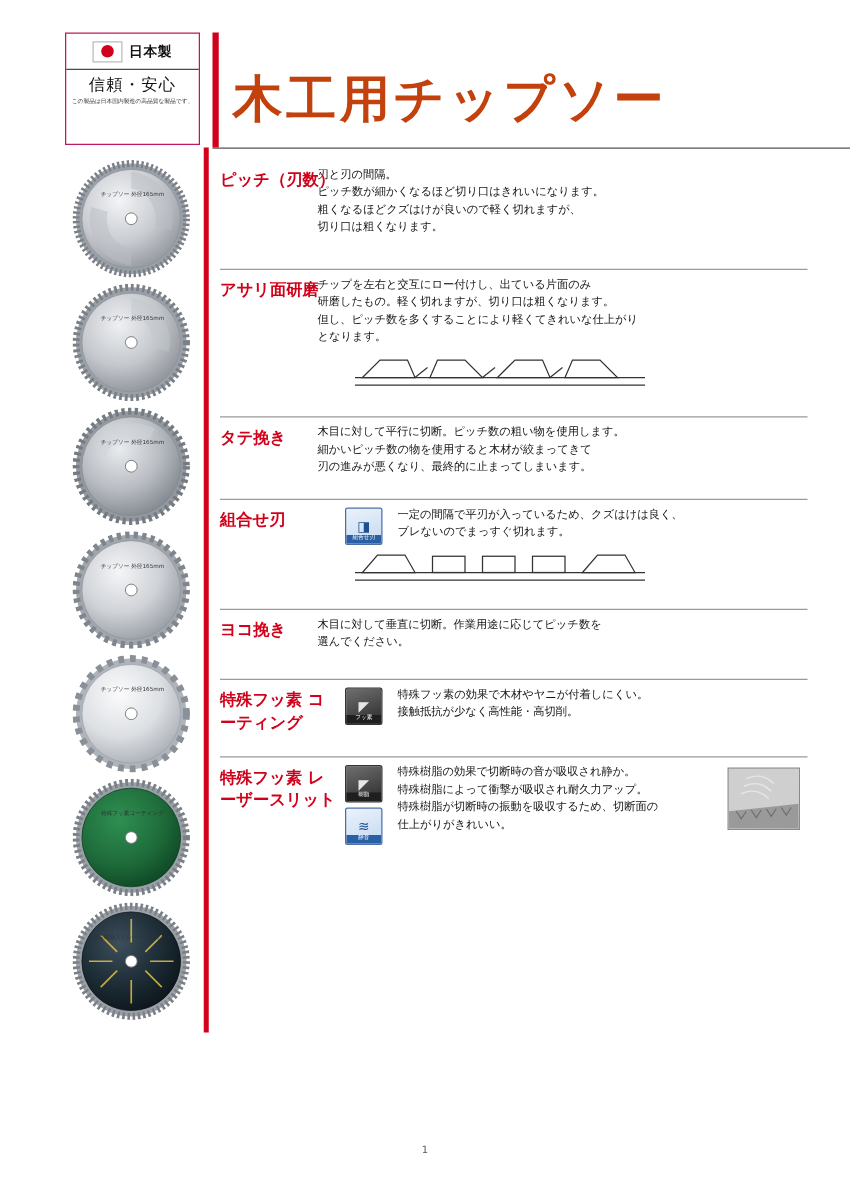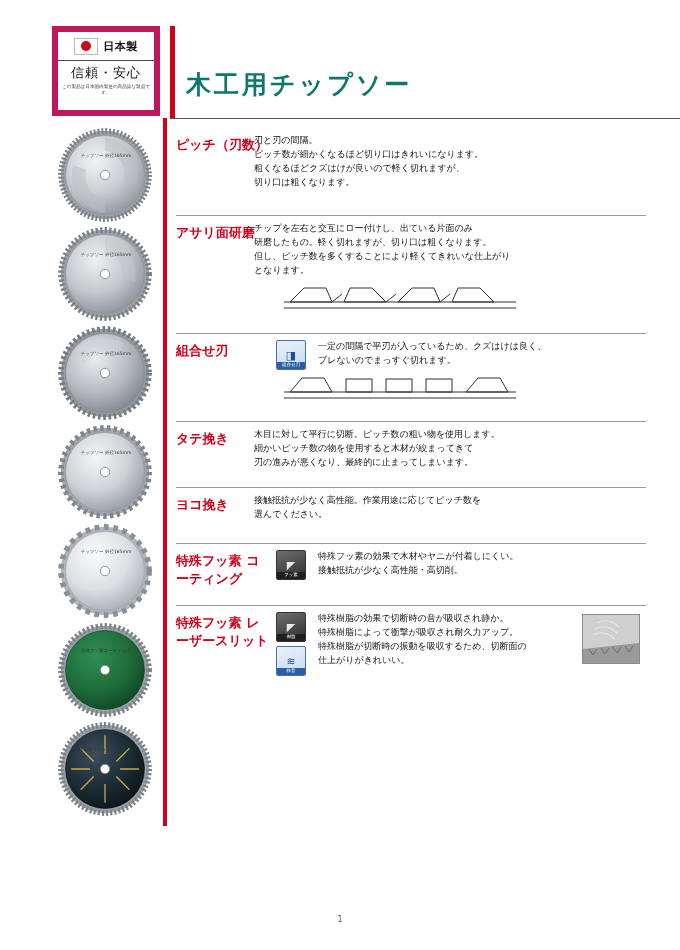--- a/index.html
+++ b/index.html
@@ -30,21 +30,21 @@
     top: 26px;
     width: 600px;
     height: 92px;
   }
   .brand-box {
     position: absolute;
     left: 0;
     top: 0;
     width: 108px;
     height: 90px;
-    border: 6px solid #be185d;
+    border: 1px solid #be185d;
     box-sizing: border-box;
     background: #fff;
     text-align: center;
   }
   .brand-top {
     display: flex;
     align-items: center;
     justify-content: center;
     gap: 5px;
     height: 28px;
@@ -99,24 +99,24 @@
     position: absolute;
     left: 118px;
     top: 0;
     width: 5px;
     height: 92px;
     background: #d0021b;
   }
   .main-title {
     position: absolute;
     left: 134px;
-    top: 42px;
-    font-size: 25px;
+    top: 26px;
+    font-size: 40px;
     font-weight: bold;
-    color: #0f766e;
+    color: #c2410c;
     letter-spacing: 3px;
     white-space: nowrap;
   }
   .header-rule {
     position: absolute;
     left: 118px;
     top: 92px;
     width: 530px;
     height: 1px;
     background: #555;
@@ -459,20 +459,27 @@
           </g>
           <g stroke="#333" stroke-width="1" fill="none">
             <path d="M52 18 L62 10"></path>
             <path d="M106 18 L116 10"></path>
             <path d="M160 18 L170 10"></path>
           </g>
         </svg>
       </div>
     </div>
 
+    <div class="row" style="height:66px">
+      <div class="row-head">タテ挽き</div>
+      <div class="row-body">木目に対して平行に切断。ピッチ数の粗い物を使用します。
+細かいピッチ数の物を使用すると木材が絞まってきて
+刃の進みが悪くなり、最終的に止まってしまいます。</div>
+    </div>
+
     <div class="row" style="height:88px">
       <div class="row-head">組合せ刃</div>
       <div class="row-badge">
         <span class="badge-glyph">◨</span>
         <span class="bg-txt">組合せ刃</span>
       </div>
       <div class="row-body indent-badge">一定の間隔で平刃が入っているため、クズはけは良く、
 ブレないのでまっすぐ切れます。</div>
       <div class="diagram">
         <svg width="240" height="34" viewBox="0 0 240 34">
@@ -482,30 +489,23 @@
             <path d="M10 18 L22 4 L44 4 L52 18 Z"></path>
             <rect x="66" y="5" width="26" height="13"></rect>
             <rect x="106" y="5" width="26" height="13"></rect>
             <rect x="146" y="5" width="26" height="13"></rect>
             <path d="M186 18 L198 4 L220 4 L228 18 Z"></path>
           </g>
         </svg>
       </div>
     </div>
 
-    <div class="row" style="height:66px">
-      <div class="row-head">タテ挽き</div>
-      <div class="row-body">木目に対して平行に切断。ピッチ数の粗い物を使用します。
-細かいピッチ数の物を使用すると木材が絞まってきて
-刃の進みが悪くなり、最終的に止まってしまいます。</div>
-    </div>
-
     <div class="row" style="height:56px">
       <div class="row-head">ヨコ挽き</div>
-      <div class="row-body">接触抵抗が少なく高性能。作業用途に応じてピッチ数を
+      <div class="row-body">木目に対して垂直に切断。作業用途に応じてピッチ数を
 選んでください。</div>
     </div>
 
     <div class="row" style="height:62px">
       <div class="row-head">特殊フッ素
 コーティング</div>
       <div class="row-badge badge-dark">
         <span class="badge-glyph">◤</span>
         <span class="bg-txt">フッ素</span>
       </div>

